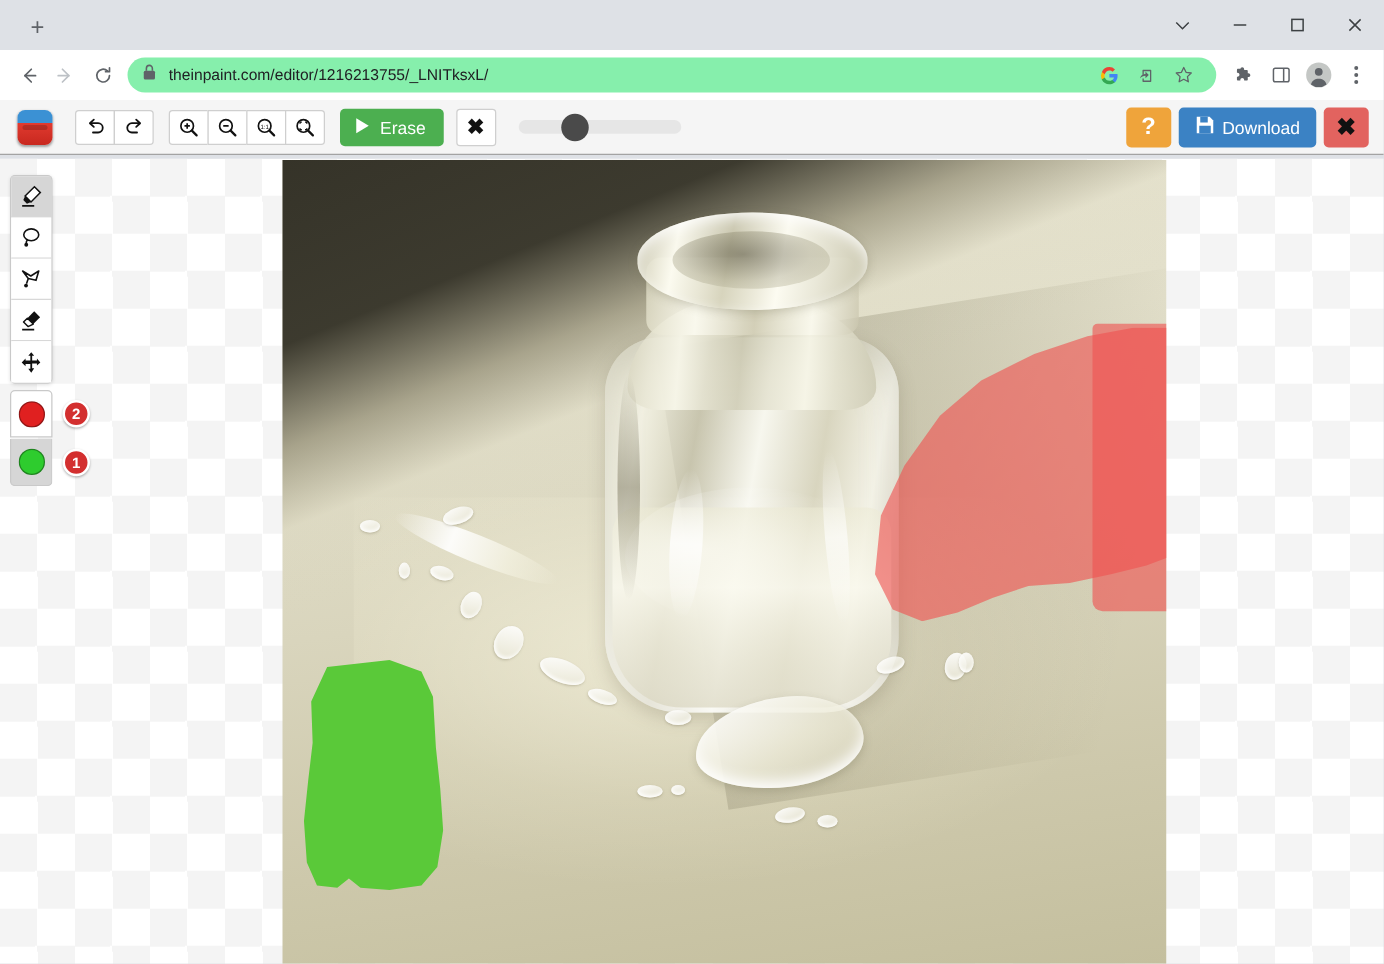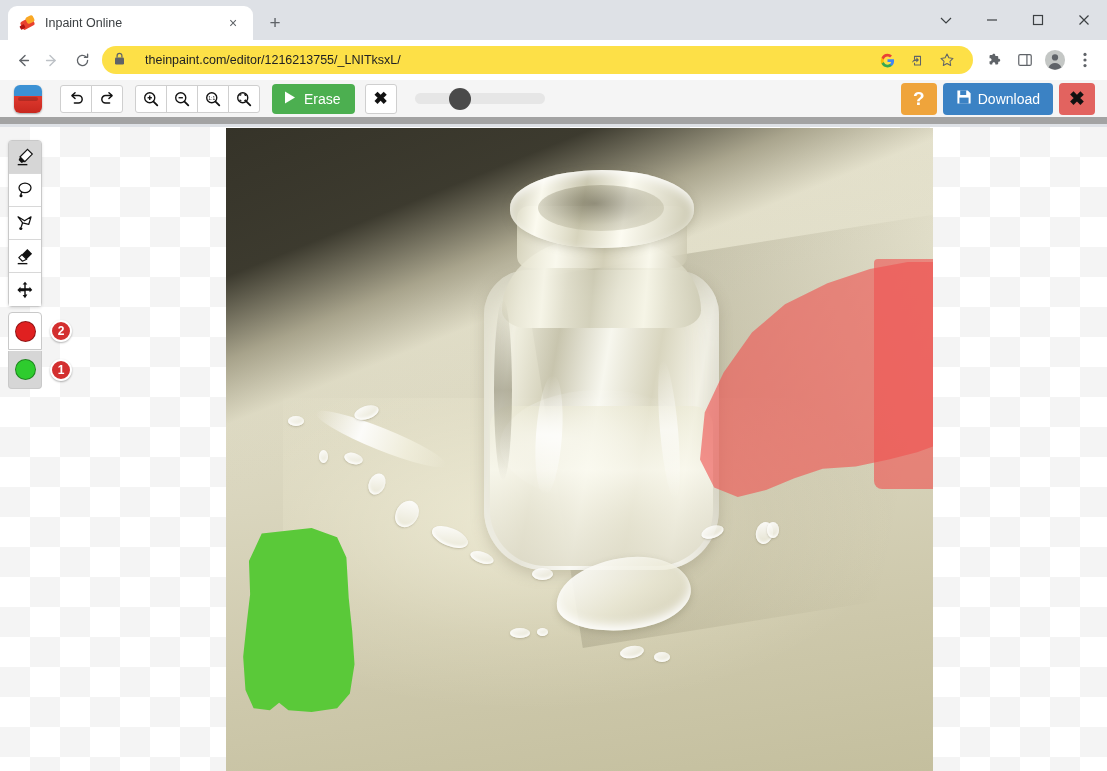--- a/index.html
+++ b/index.html
@@ -70,39 +70,39 @@
     height: 40px; background: #ffffff;
     display: flex; align-items: center; gap: 2px; padding: 0 8px;
   }
   .nav-btn {
     width: 28px; height: 28px; border-radius: 50%;
     display: flex; align-items: center; justify-content: center;
     color: #5f6368; flex: 0 0 28px;
   }
   .nav-btn.disabled { color: #bdc1c6; }
   .omnibox {
-    flex: 1; height: 28px; background: #fde047;
+    flex: 1; height: 28px; background: #86efac;
     border-radius: 14px; display: flex; align-items: center;
-    padding: 0 12px; gap: 20px; margin: 0 6px 0 4px;
+    padding: 0 12px; gap: 10px; margin: 0 6px 0 4px;
   }
   .omnibox-url {
     font-size: 12.5px; color: #202124; white-space: nowrap;
     overflow: hidden; text-overflow: ellipsis;
   }
   .omni-actions { display: flex; align-items: center; gap: 2px; margin-left: auto; }
   .chrome-icon {
     width: 28px; height: 28px; display: flex;
     align-items: center; justify-content: center;
     border-radius: 50%; color: #5f6368; flex: 0 0 28px;
   }
 
   
   .app-toolbar {
     height: 44px; background: #f5f5f5;
-    border-bottom: 7px solid #a3a3a3;
+    border-bottom: 1px solid #a3a3a3;
     display: flex; align-items: center; padding: 0 8px; gap: 0px;
   }
   .app-logo {
     width: 28px; height: 28px; border-radius: 6px;
     background: linear-gradient(#3b91d4 0%, #3b91d4 38%, #e03a2f 38%, #c8281f 100%);
     margin-right: 18px; margin-left: 6px; flex: 0 0 28px;
     box-shadow: 0 1px 2px rgba(0,0,0,.35);
     position: relative; overflow: hidden;
   }
   .app-logo::after {
@@ -350,29 +350,20 @@
     color: #ffffff; font-size: 12px; font-weight: bold;
     display: flex; align-items: center; justify-content: center;
   }
 </style>
 </head>
 <body>
 
 <div class="browser">
 
   <div class="tabstrip">
-    <div class="tab">
-      <span class="tab-favicon">
-        <span class="fav-body"></span>
-          <span class="fav-top"></span>
-          <span class="fav-tip"></span>
-      </span>
-      <span class="tab-title">Inpaint Online</span>
-      <span class="tab-close">×</span>
-    </div>
     <div class="new-tab">+</div>
 
     <div class="win-controls">
       <div class="win-btn">
         <svg width="12" height="12" viewBox="0 0 12 12">
             <path d="M1 4l5 5 5-5" stroke="#3c4043" stroke-width="1.2" fill="none"></path>
           </svg>
       </div>
       <div class="win-btn">
         <svg width="12" height="12" viewBox="0 0 12 12">

